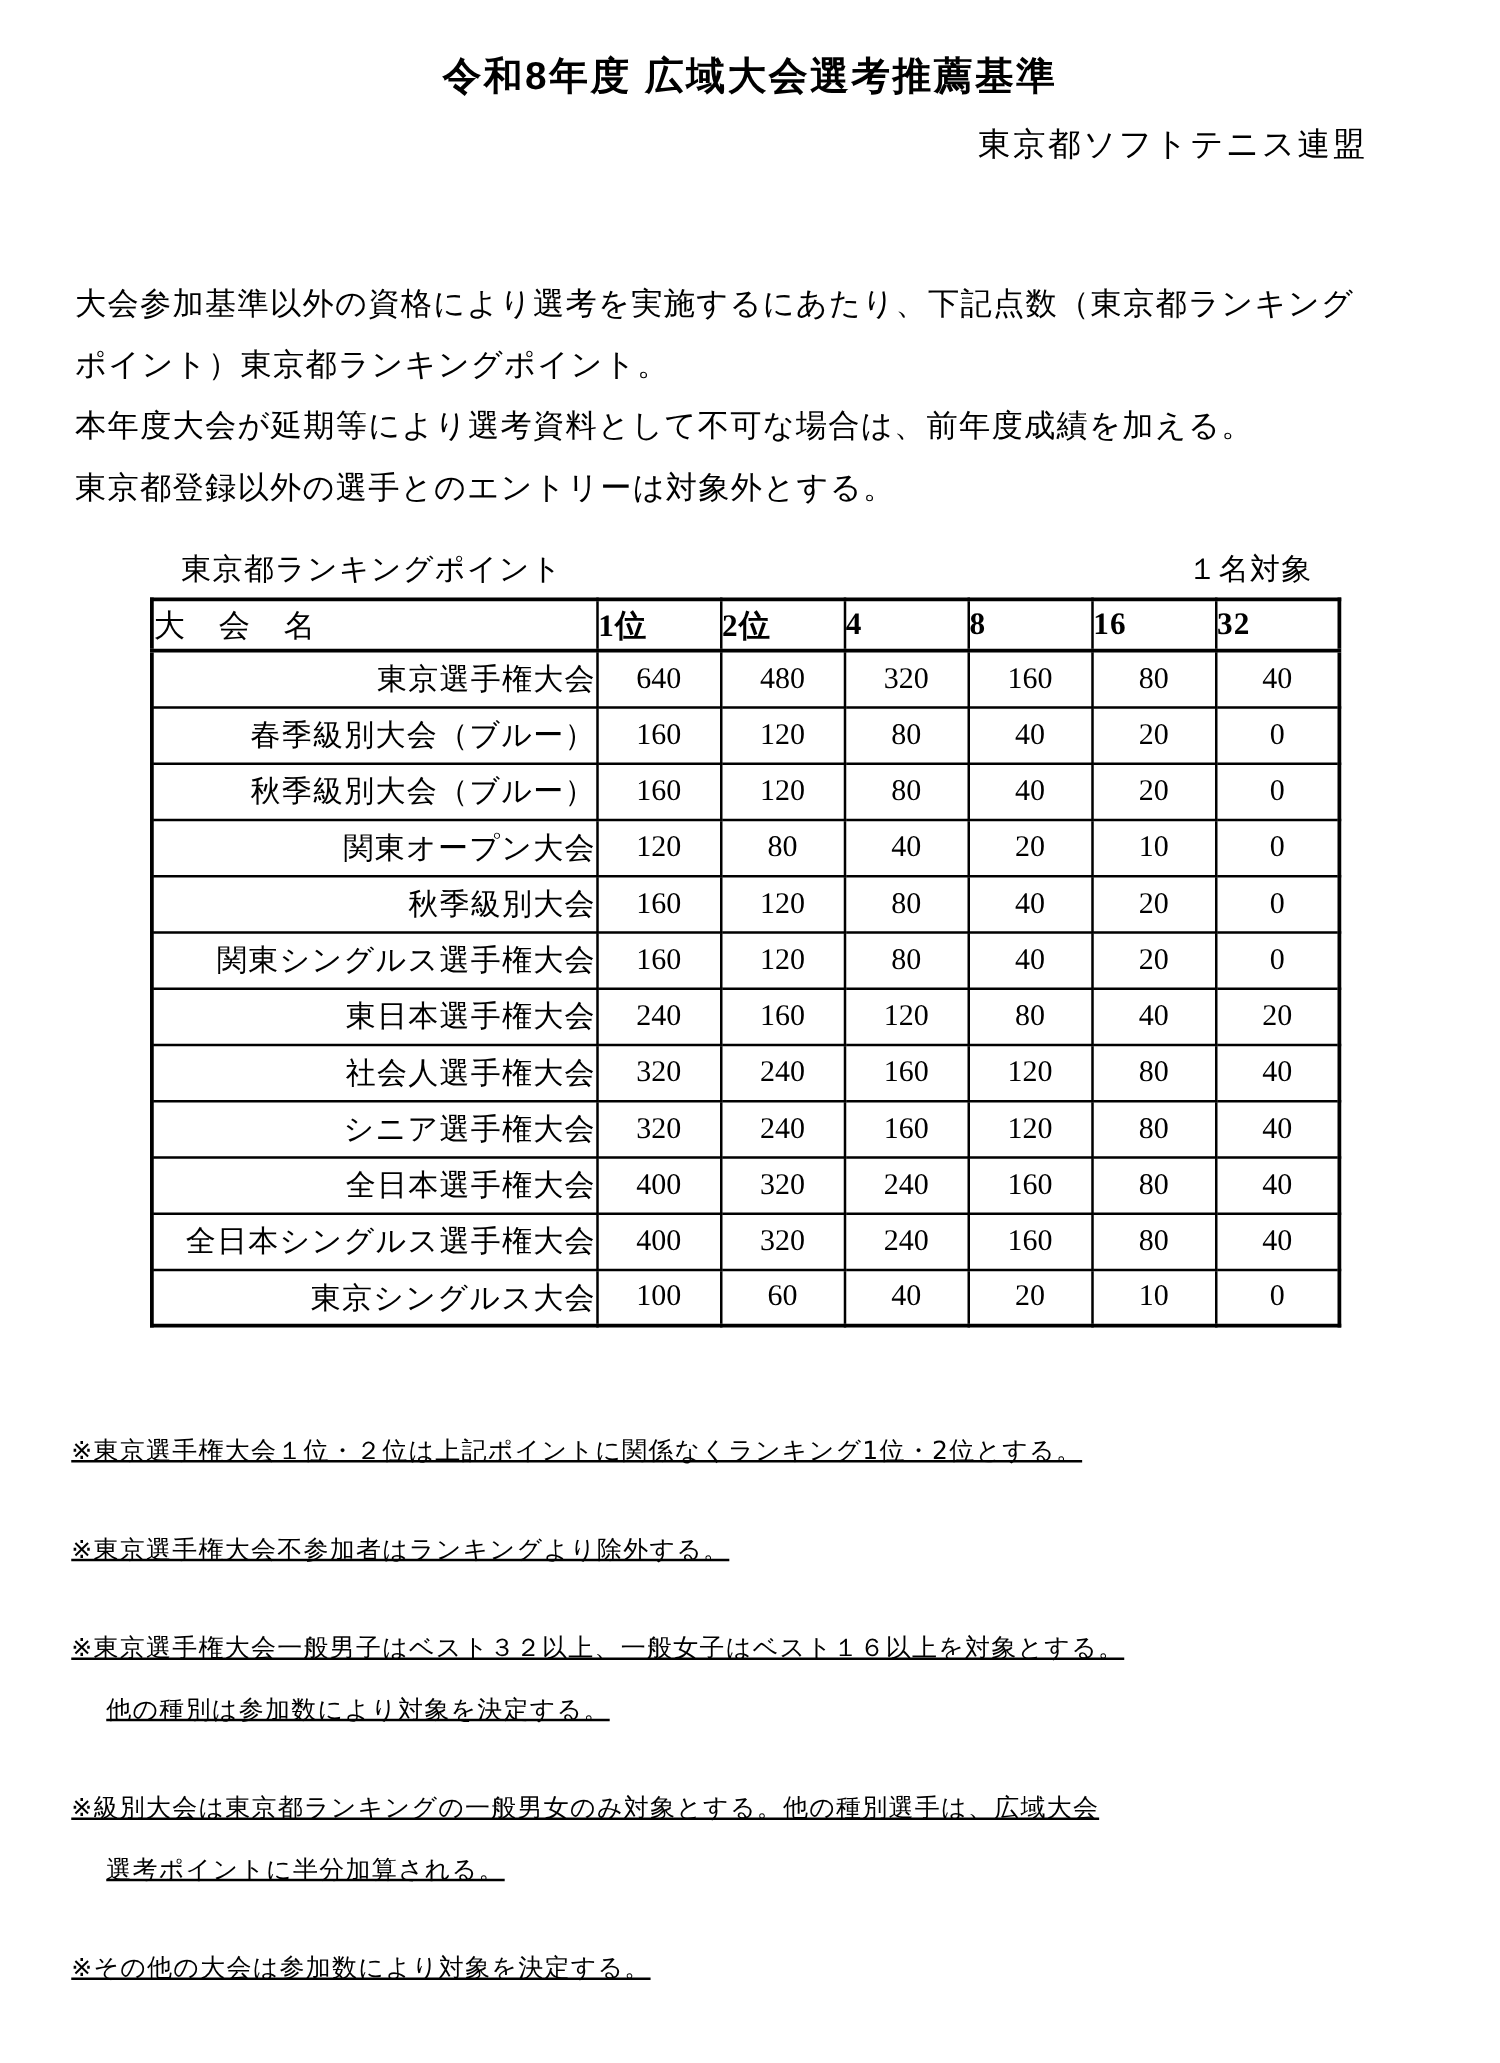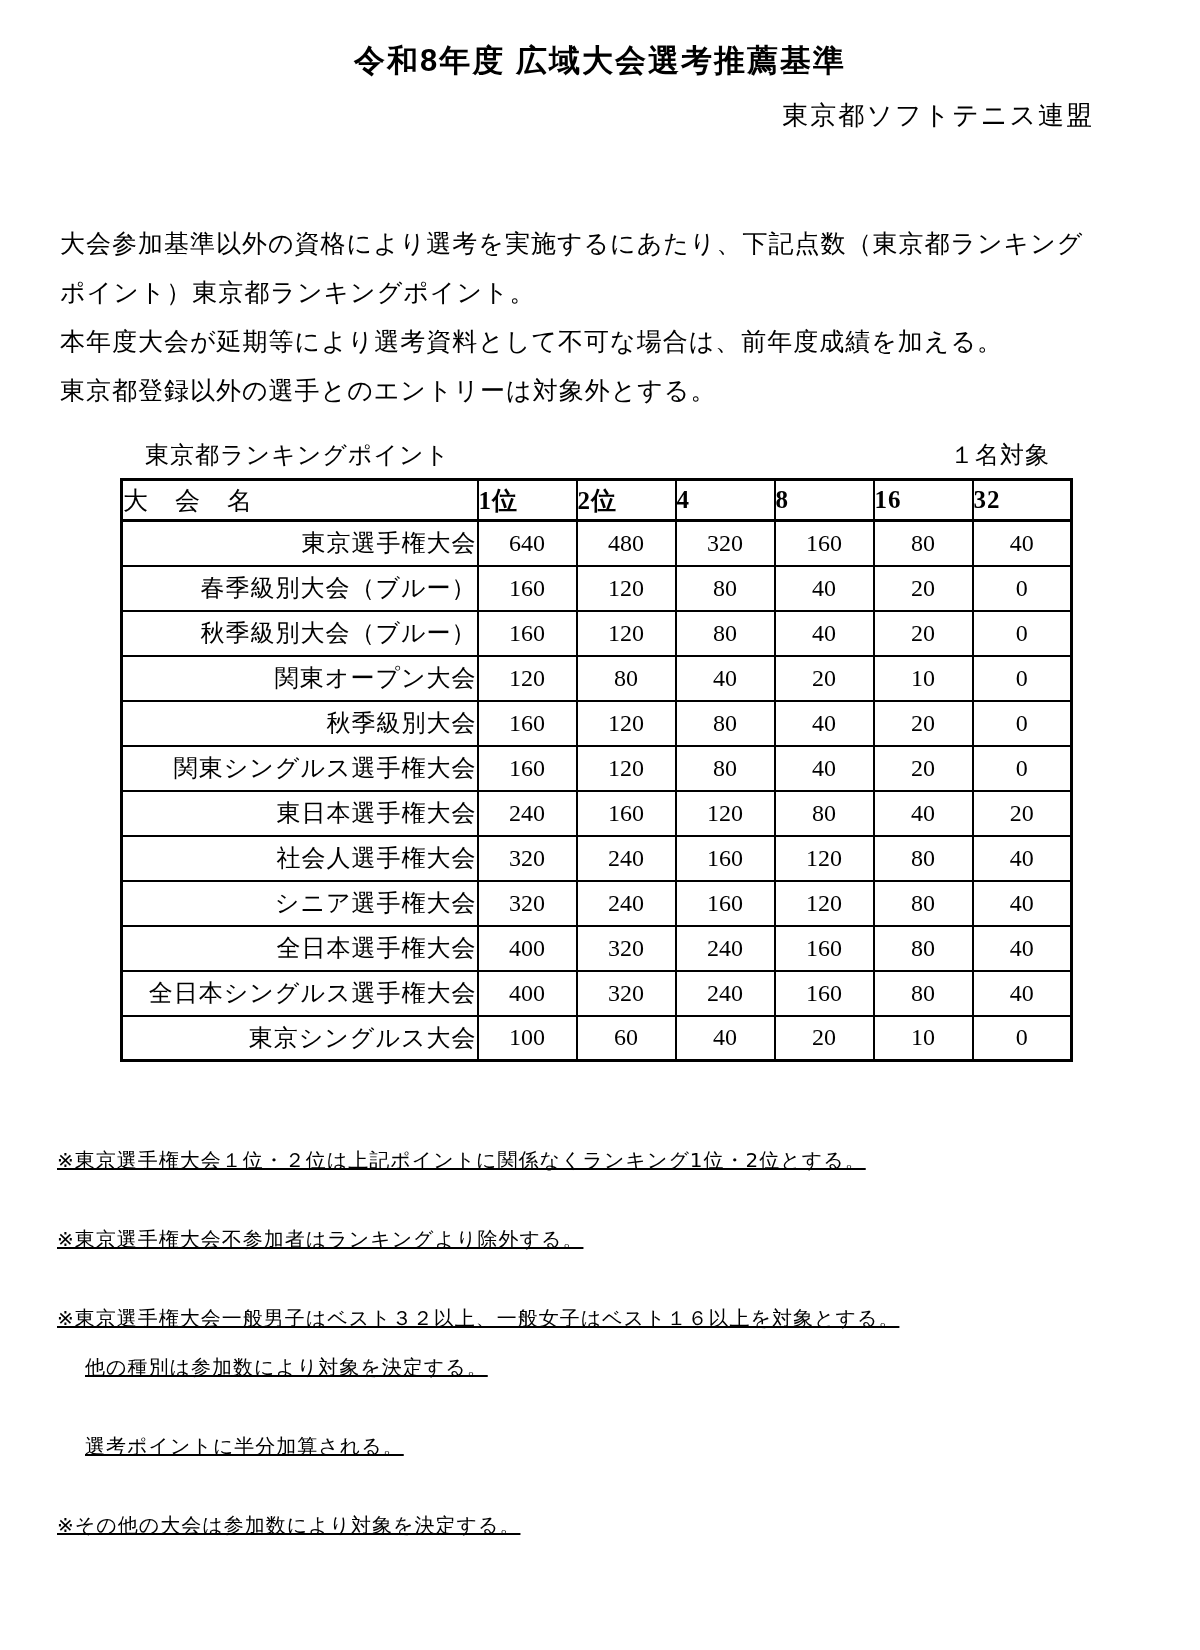--- a/index.html
+++ b/index.html
@@ -243,20 +243,21 @@
         <div class="note-line">※東京選手権大会１位・２位は上記ポイントに関係なくランキング1位・2位とする。</div>
       </div>
       <div class="note">
         <div class="note-line">※東京選手権大会不参加者はランキングより除外する。</div>
       </div>
       <div class="note">
         <div class="note-line">※東京選手権大会一般男子はベスト３２以上、一般女子はベスト１６以上を対象とする。</div>
         <div class="note-line cont">他の種別は参加数により対象を決定する。</div>
       </div>
       <div class="note">
+        <div class="note-line">※級別大会は東京都ランキングの一般男女のみ対象とする。他の種別選手は、広域大会</div>
         <div class="note-line cont">選考ポイントに半分加算される。</div>
       </div>
       <div class="note">
         <div class="note-line">※その他の大会は参加数により対象を決定する。</div>
       </div>
     </div>
 
 </div>
 
 </body></html>

